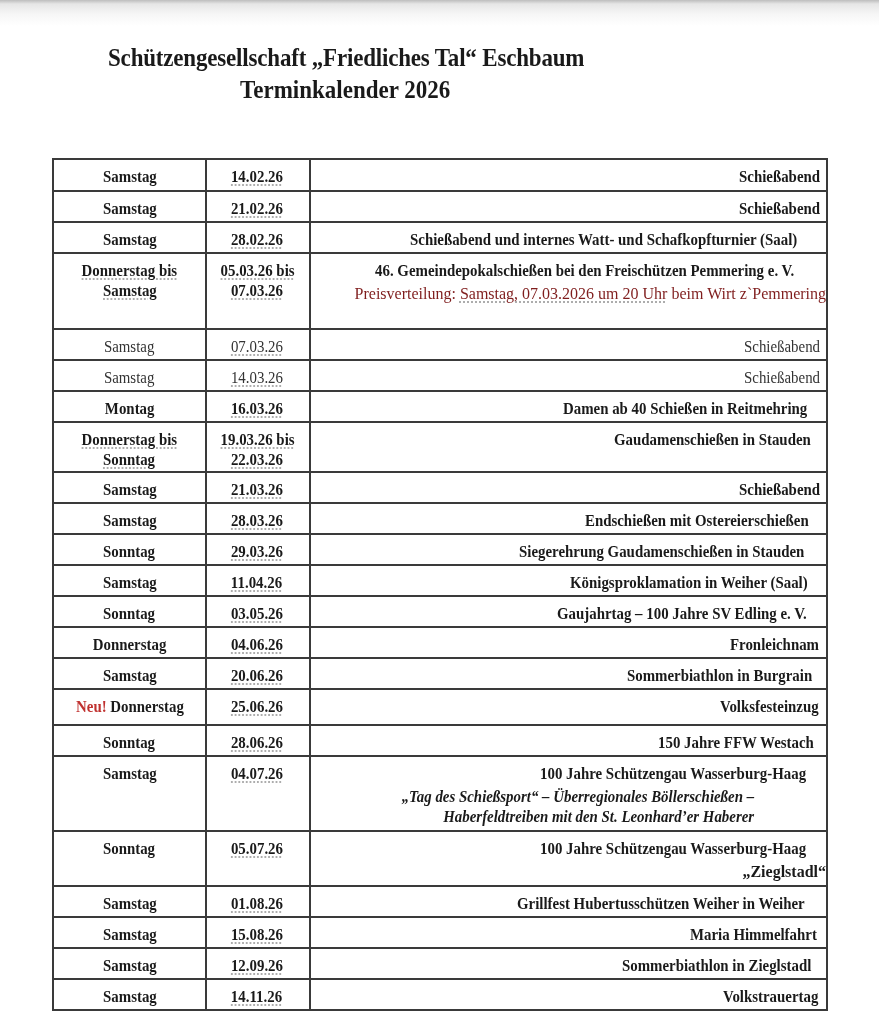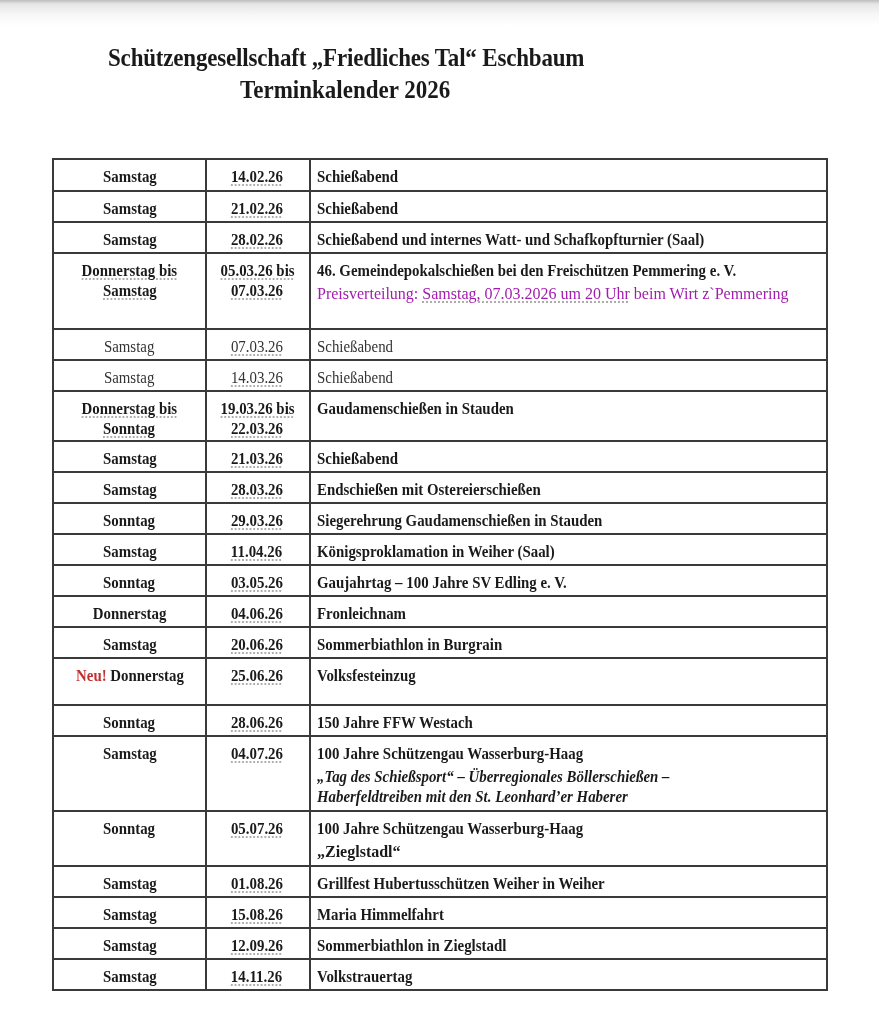--- a/index.html
+++ b/index.html
@@ -36,26 +36,26 @@
     padding: 0;
     vertical-align: top;
     font-size: 16px;
     line-height: 20px;
   }
   col.c-day { width: 153px; }
   col.c-date { width: 104px; }
   col.c-event { width: 517px; }
   td.day { text-align: center; padding-top: 7px !important; font-weight: bold; }
   td.date { text-align: center; padding-right: 6px !important; padding-top: 7px !important; font-weight: bold; }
-  td.event { padding-left: 6px !important; padding-top: 7px !important; font-weight: bold; }
+  td.event { padding-left: 6px !important; padding-top: 7px !important; font-weight: bold; text-align: right; }
   tr.light td { font-weight: normal; color: #333; }
   .dt { text-decoration: underline dotted #9a9a9a; text-underline-offset: 3px; }
   .ul { text-decoration: underline dotted #9a9a9a; text-underline-offset: 3px; }
   .sub { display: block; margin-top: 3px; }
-  .sub.normal { font-weight: normal; color: #a21caf; }
+  .sub.normal { font-weight: normal; color: #7f1d1d; }
   .sub.italic { font-style: italic; }
   .neu { color: #c0312f; }
   .narrow { display: inline-block; transform: scaleX(0.93); transform-origin: left center; white-space: nowrap; }
   .narrow-c { display: inline-block; transform: scaleX(0.93); transform-origin: center center; white-space: nowrap; }
   .narrow-r { display: inline-block; transform: scaleX(0.93); transform-origin: right center; white-space: nowrap; }
 </style>
 </head>
 <body>
 
 <div class="top-shadow"></div>
@@ -109,20 +109,25 @@
       <td class="date"><span class="narrow-r dt">07.03.26</span></td>
       <td class="event"><span class="narrow">Schießabend</span></td>
     </tr>
 
     <tr class="light" style="height:31px">
       <td class="day"><span class="narrow-c">Samstag</span></td>
       <td class="date"><span class="narrow-r dt">14.03.26</span></td>
       <td class="event"><span class="narrow">Schießabend</span></td>
     </tr>
 
+    <tr style="height:31px">
+      <td class="day"><span class="narrow-c">Montag</span></td>
+      <td class="date"><span class="narrow-r dt">16.03.26</span></td>
+      <td class="event"><span class="narrow">Damen ab 40 Schießen in Reitmehring</span></td>
+    </tr>
 
     <tr style="height:50px">
       <td class="day">
         <span class="narrow-c ul">Donnerstag bis</span><br>
         <span class="narrow-c ul">Sonntag</span>
       </td>
       <td class="date">
         <span class="narrow-r ul">19.03.26 bis</span><br>
         <span class="narrow-r ul">22.03.26</span>
       </td>
@@ -164,21 +169,21 @@
       <td class="date"><span class="narrow-r dt">04.06.26</span></td>
       <td class="event"><span class="narrow">Fronleichnam</span></td>
     </tr>
 
     <tr style="height:31px">
       <td class="day"><span class="narrow-c">Samstag</span></td>
       <td class="date"><span class="narrow-r dt">20.06.26</span></td>
       <td class="event"><span class="narrow">Sommerbiathlon in Burgrain</span></td>
     </tr>
 
-    <tr style="height:47px">
+    <tr style="height:36px">
       <td class="day"><span class="narrow-c"><span class="neu">Neu!</span> <span>Donnerstag</span></span></td>
       <td class="date"><span class="narrow-r dt">25.06.26</span></td>
       <td class="event"><span class="narrow">Volksfesteinzug</span></td>
     </tr>
 
     <tr style="height:31px">
       <td class="day"><span class="narrow-c">Sonntag</span></td>
       <td class="date"><span class="narrow-r dt">28.06.26</span></td>
       <td class="event"><span class="narrow">150 Jahre FFW Westach</span></td>
     </tr>

